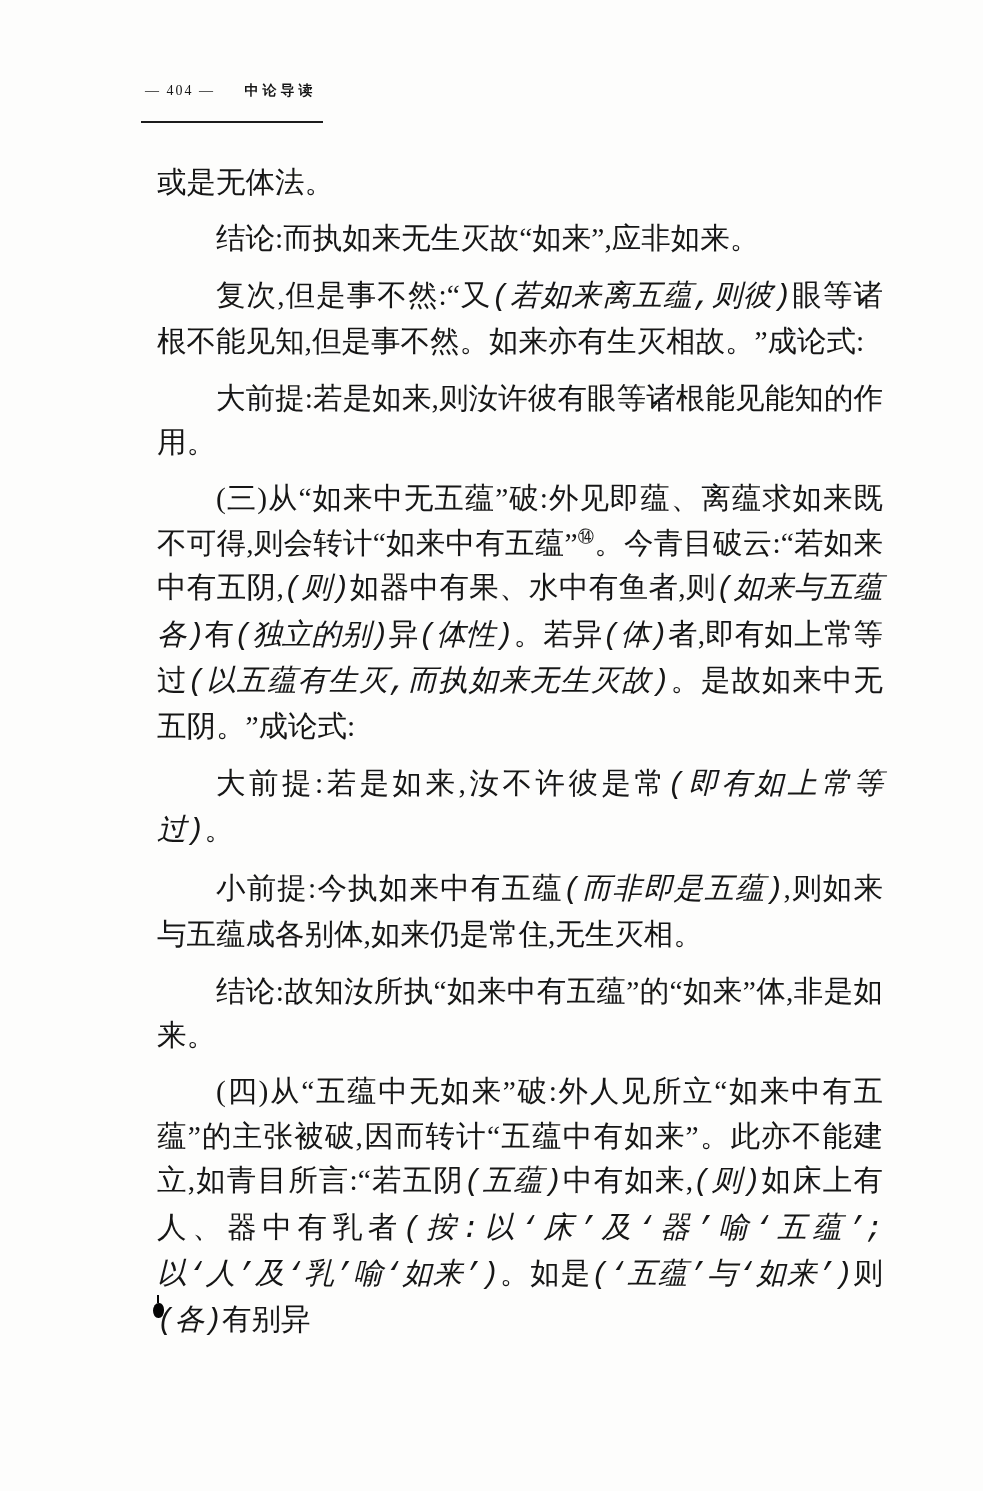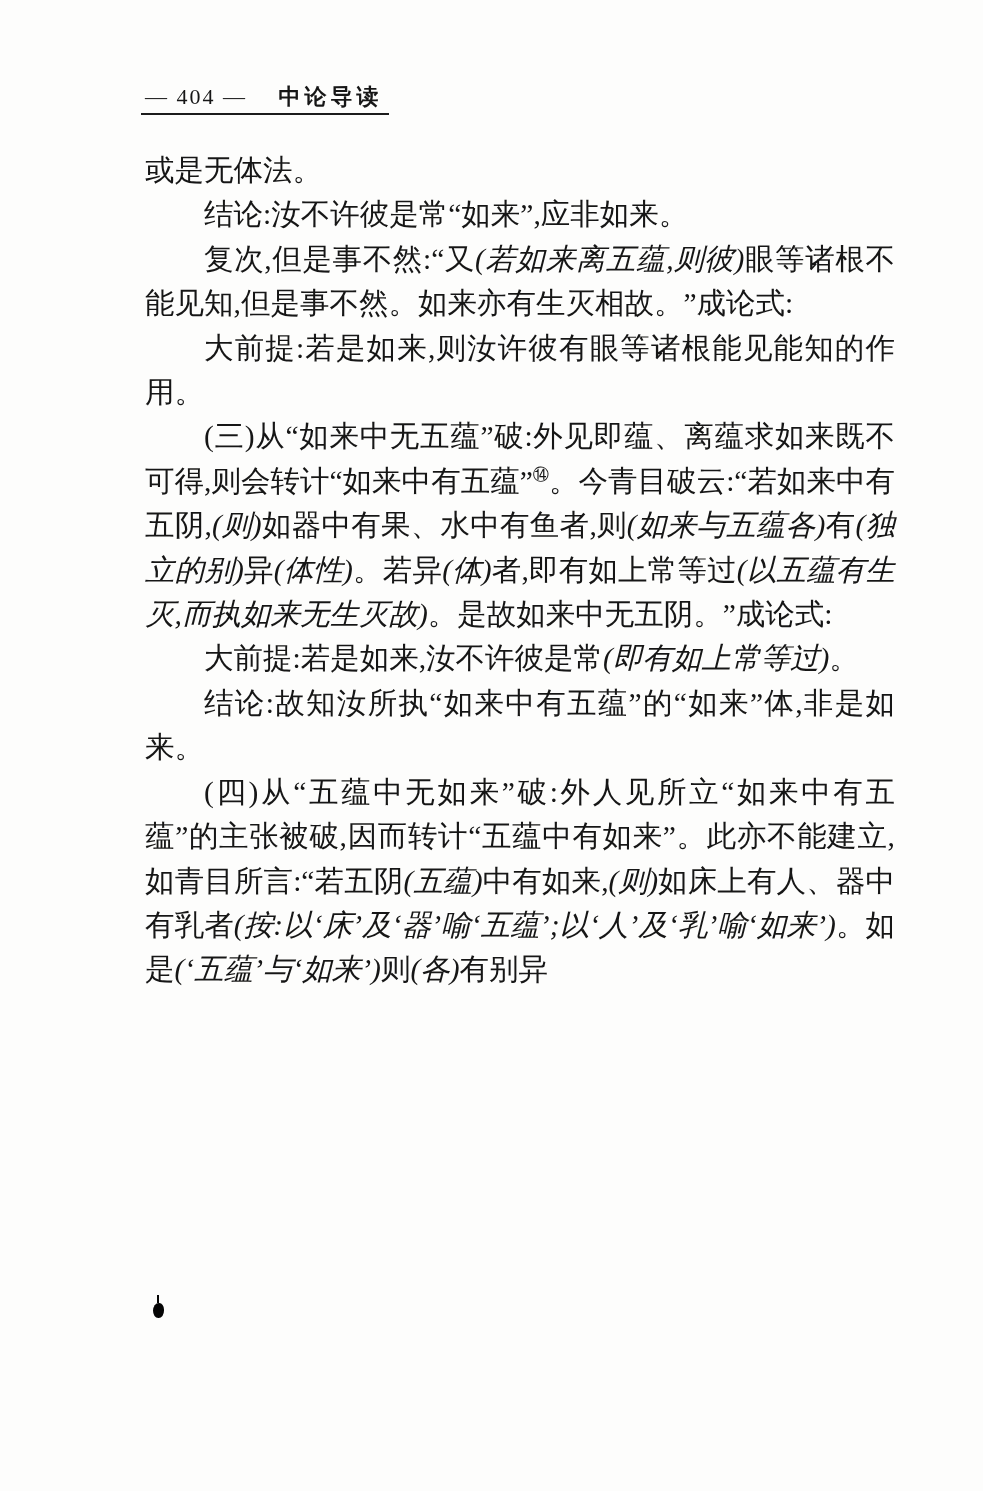--- a/index.html
+++ b/index.html
@@ -13,22 +13,22 @@
     height: 1491px;
     background: #fdfdfc;
     color: #161616;
     font-family: "Liberation Serif", "DejaVu Serif", serif;
     overflow: hidden;
   }
   .page-header {
     position: absolute;
     left: 141px;
     top: 82px;
-    font-size: 22px;
-    padding: 0 6px 1px 4px;
+    font-size: 14px;
+    padding: 0 6px 21px 4px;
     border-bottom: 2px solid #1c1c1c;
     white-space: nowrap;
   }
   .page-header .page-num {
     letter-spacing: 2px;
   }
   .page-header .book-title {
     margin-left: 26px;
     letter-spacing: 4px;
     font-weight: bold;
@@ -36,29 +36,30 @@
   .text-body {
     position: absolute;
     left: 145px;
     top: 148px;
     width: 750px;
     font-size: 29.5px;
     line-height: 44.4px;
     text-align: justify;
   }
   p.para {
-    margin: 0;
+    margin: 12px;
     padding: 0;
   }
   p.para.indent {
     text-indent: 2em;
   }
   .seg-song { font-style: normal; }
   .seg-kai {
     font-style: italic;  
+    font-family: Liberation Mono, monospace;
   }
   sup.seg-sup {
     font-size: 0.55em;
     line-height: 0;
     vertical-align: super;
   }
   .ink-blot {
     position: absolute;
     left: 153px;
     top: 1303px;
@@ -82,24 +83,25 @@
 
 <div class="page">
 
   <div class="page-header">
     <span class="page-num">— 404 —</span>
     <span class="book-title">中论导读</span>
   </div>
 
   <div class="text-body">
       <p class="para"><span class="seg-song">或是无体法。</span></p>
-      <p class="para indent"><span class="seg-song">结论:汝不许彼是常“如来”,应非如来。</span></p>
+      <p class="para indent"><span class="seg-song">结论:而执如来无生灭故“如来”,应非如来。</span></p>
       <p class="para indent"><span class="seg-song">复次,但是事不然:“又</span><span class="seg-kai">(若如来离五蕴,则彼)</span><span class="seg-song">眼等诸根不能见知,但是事不然。如来亦有生灭相故。”成论式:</span></p>
       <p class="para indent"><span class="seg-song">大前提:若是如来,则汝许彼有眼等诸根能见能知的作用。</span></p>
       <p class="para indent"><span class="seg-song">(三)从“如来中无五蕴”破:外见即蕴、离蕴求如来既不可得,则会转计“如来中有五蕴”</span><sup class="seg-sup">⑭</sup><span class="seg-song">。今青目破云:“若如来中有五阴,</span><span class="seg-kai">(则)</span><span class="seg-song">如器中有果、水中有鱼者,则</span><span class="seg-kai">(如来与五蕴各)</span><span class="seg-song">有</span><span class="seg-kai">(独立的别)</span><span class="seg-song">异</span><span class="seg-kai">(体性)</span><span class="seg-song">。若异</span><span class="seg-kai">(体)</span><span class="seg-song">者,即有如上常等过</span><span class="seg-kai">(以五蕴有生灭,而执如来无生灭故)</span><span class="seg-song">。是故如来中无五阴。”成论式:</span></p>
       <p class="para indent"><span class="seg-song">大前提:若是如来,汝不许彼是常</span><span class="seg-kai">(即有如上常等过)</span><span class="seg-song">。</span></p>
+      <p class="para indent"><span class="seg-song">小前提:今执如来中有五蕴</span><span class="seg-kai">(而非即是五蕴)</span><span class="seg-song">,则如来与五蕴成各别体,如来仍是常住,无生灭相。</span></p>
       <p class="para indent"><span class="seg-song">结论:故知汝所执“如来中有五蕴”的“如来”体,非是如来。</span></p>
       <p class="para indent"><span class="seg-song">(四)从“五蕴中无如来”破:外人见所立“如来中有五蕴”的主张被破,因而转计“五蕴中有如来”。此亦不能建立,如青目所言:“若五阴</span><span class="seg-kai">(五蕴)</span><span class="seg-song">中有如来,</span><span class="seg-kai">(则)</span><span class="seg-song">如床上有人、器中有乳者</span><span class="seg-kai">(按:以‘床’及‘器’喻‘五蕴’;以‘人’及‘乳’喻‘如来’)</span><span class="seg-song">。如是</span><span class="seg-kai">(‘五蕴’与‘如来’)</span><span class="seg-song">则</span><span class="seg-kai">(各)</span><span class="seg-song">有别异</span></p>
     </div>
 
   <div class="ink-blot"></div>
 
 </div>
 
 </body></html>

